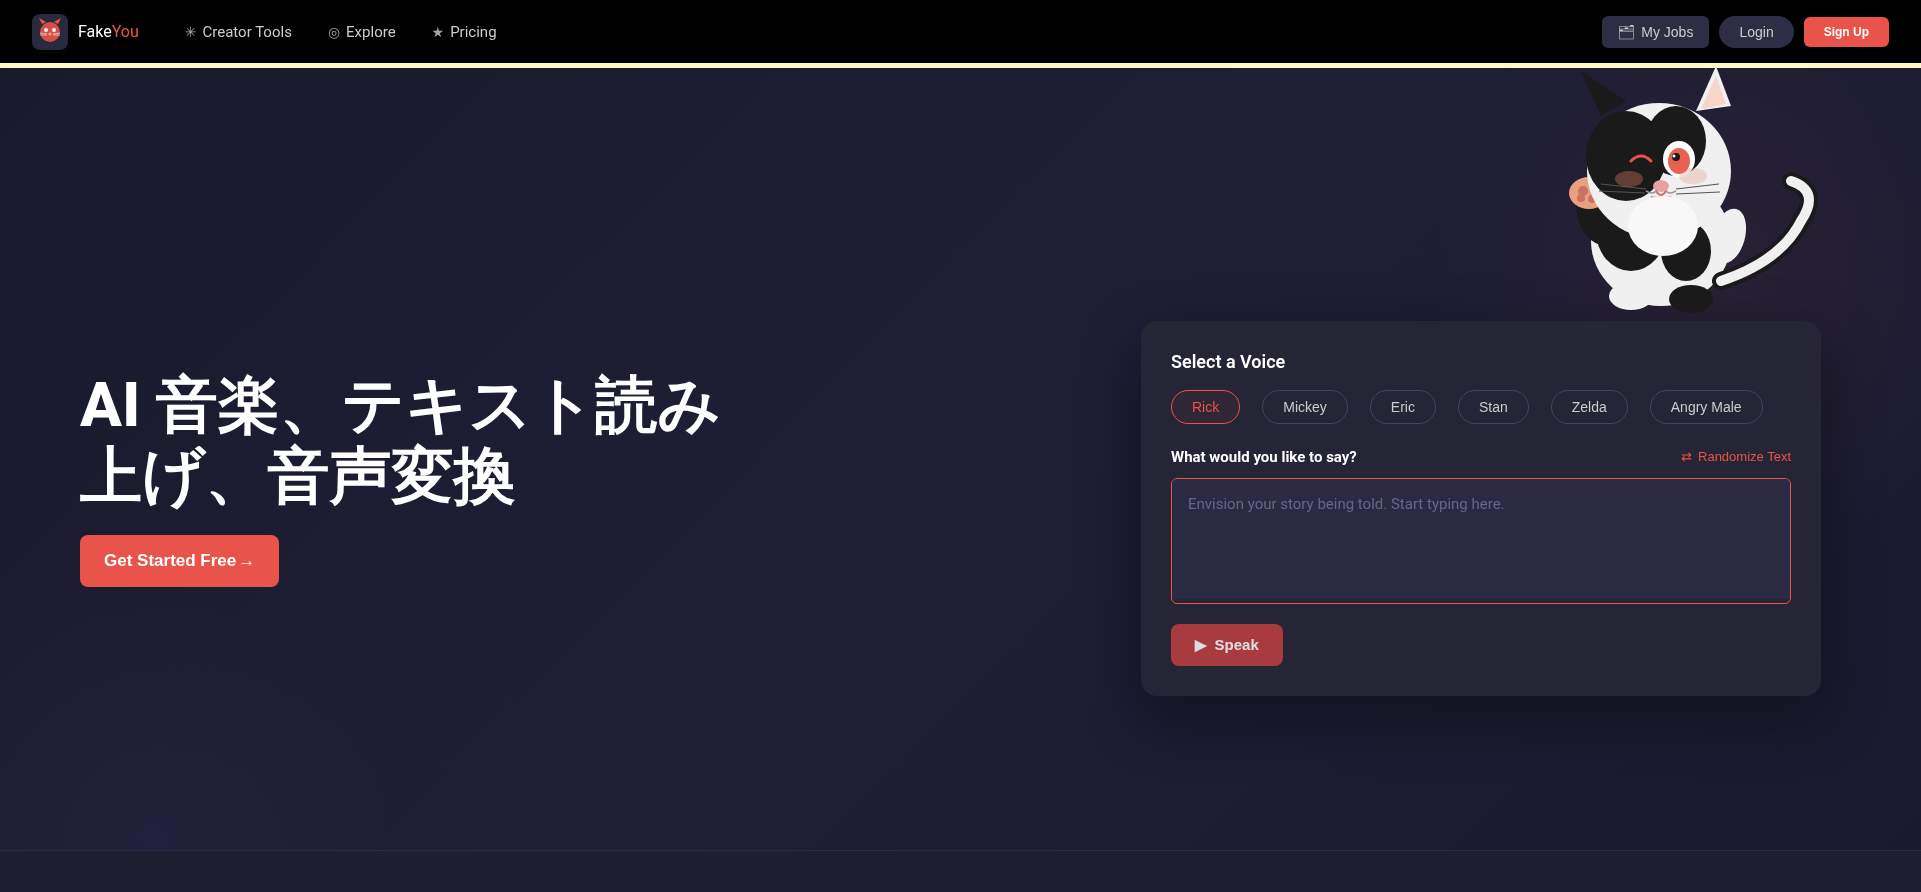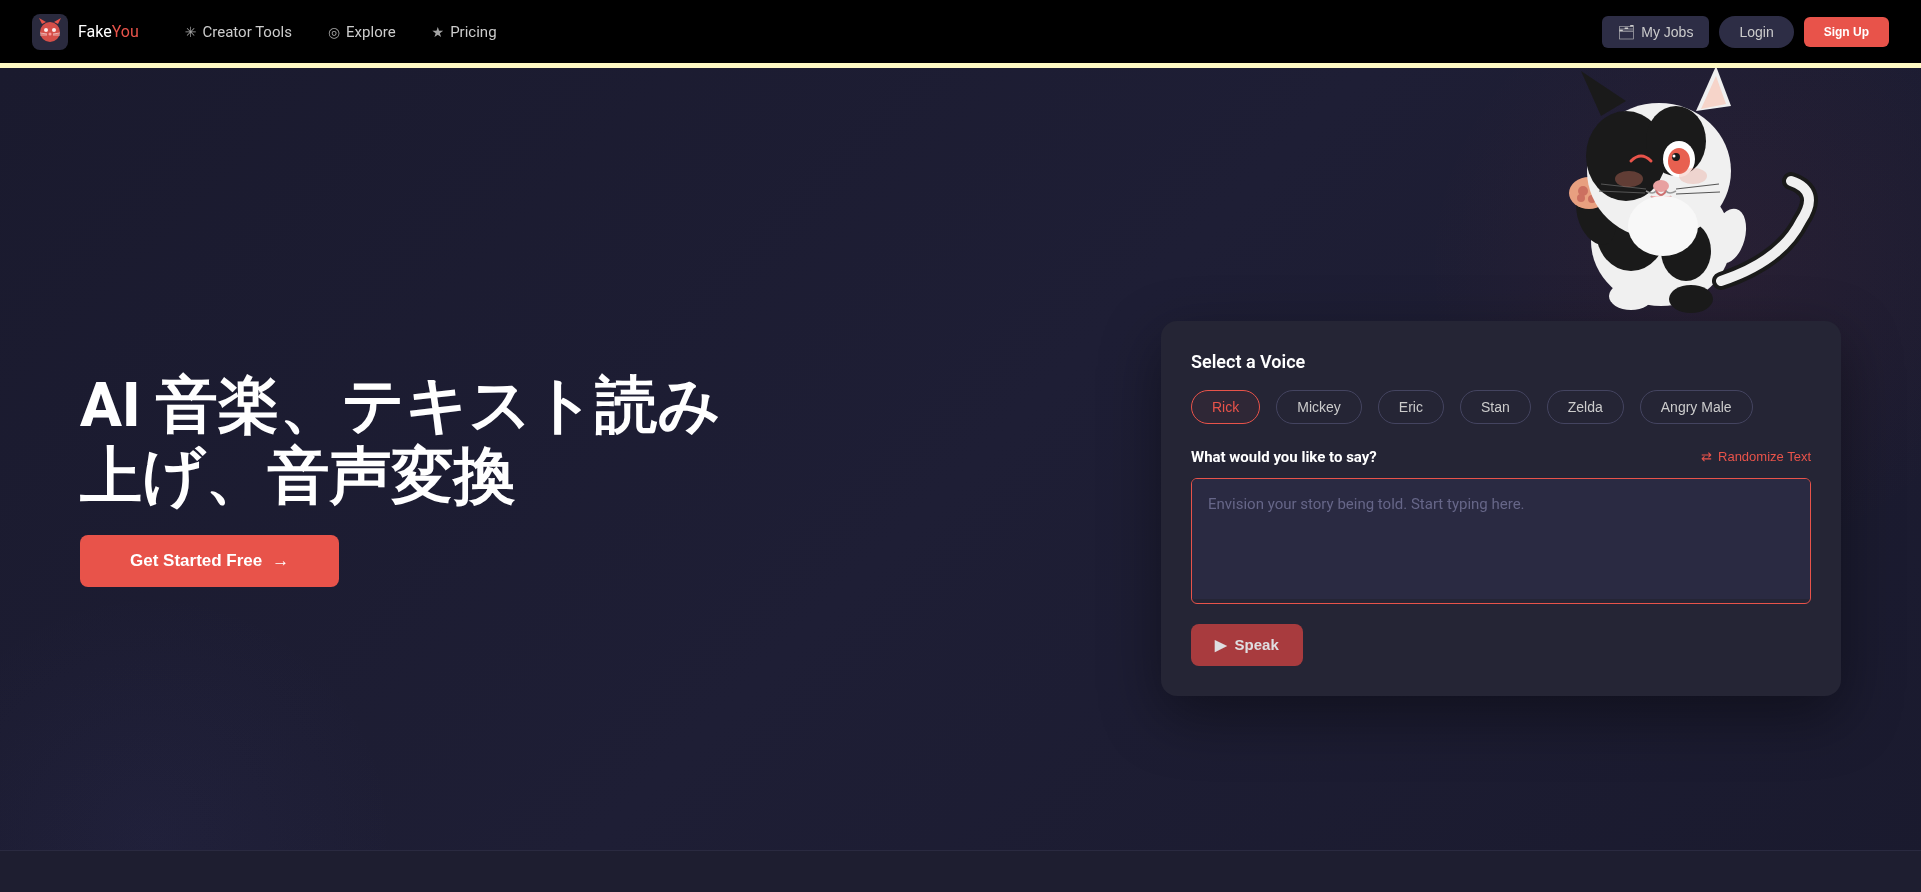--- a/index.html
+++ b/index.html
@@ -173,40 +173,39 @@
       font-size: 16px;
       color: #9999bb;
       line-height: 1.6;
       margin-bottom: 40px;
       max-width: 580px;
     }
 
     .btn-get-started {
       display: inline-flex;
       align-items: flex-end;
-      gap: 10px;
-      padding: 16px 50px;
+      gap: 2px;
+      padding: 16px 24px;
       background-color: #e8534a;
       color: #ffffff;
       border: none;
       border-radius: 8px;
       font-size: 17px;
       font-weight: 600;
       cursor: pointer;
       transition: background 0.2s;
     }
 
     .hero-right {
       flex: 1;
       max-width: 700px;
       position: relative;
       z-index: 2;
       display: flex;
       flex-direction: column;
-      align-items: flex-end;
     }
 
     
     .mascot-container {
       position: absolute;
       top: -220px;
       right: 20px;
       width: 320px;
       height: 280px;
       z-index: 3;
@@ -230,21 +229,21 @@
 
     .voice-card-title {
       font-size: 18px;
       font-weight: 600;
       color: #ffffff;
       margin-bottom: 18px;
     }
 
     .voice-buttons {
       display: flex;
-      gap: 16px;
+      gap: 22px;
       margin-bottom: 24px;
       flex-wrap: wrap;
     }
 
     .voice-btn {
       padding: 8px 20px;
       border-radius: 20px;
       border: 1px solid #444460;
       background-color: transparent;
       color: #cccccc;

